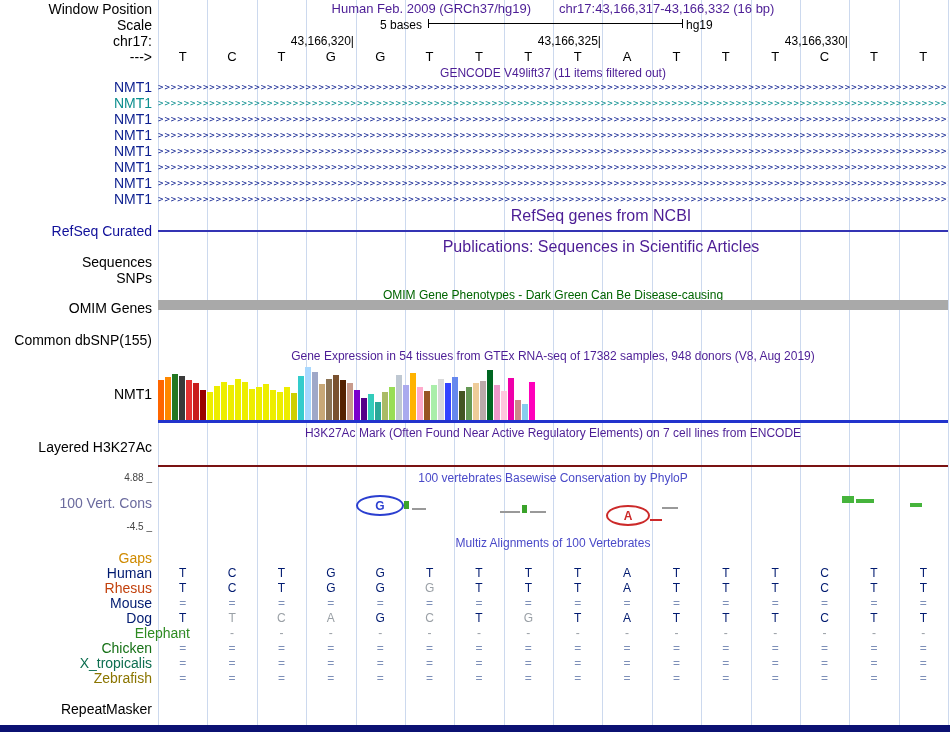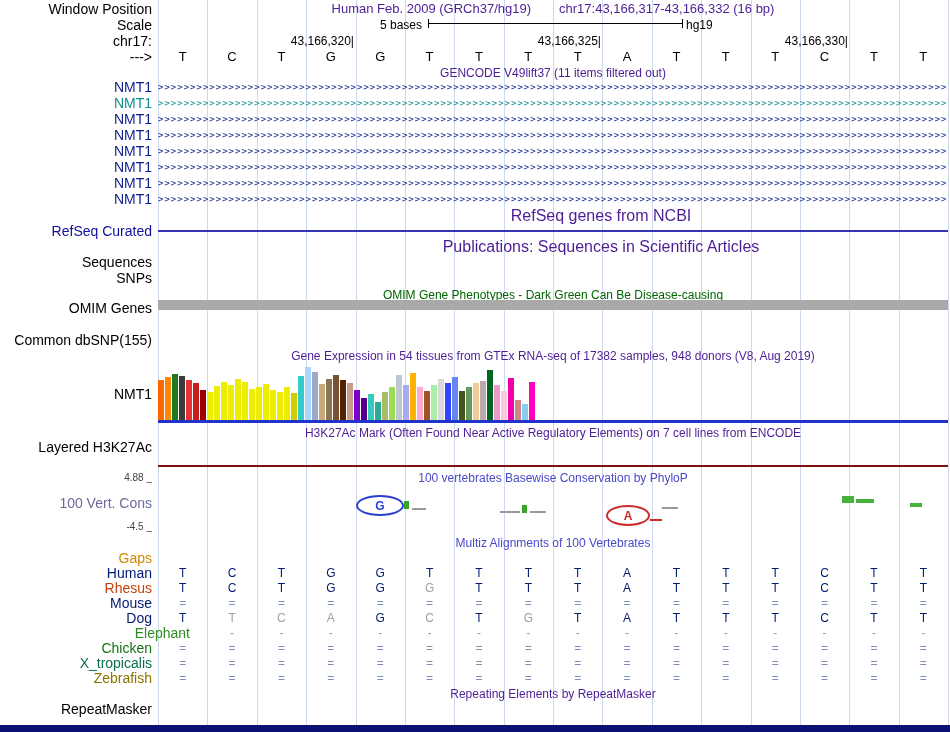--- a/index.html
+++ b/index.html
@@ -155,21 +155,20 @@
   <div class="hline" id="h3k27ac-line" style="top: 465px; height: 2px; background: rgb(122, 18, 18);"></div>
 
   <div class="left-label fs10" style="top:471px">4.88 _</div>
   <div class="center-title" id="phylop-title" style="top: 471px; color: rgb(73, 73, 200);">100 vertebrates Basewise Conservation by PhyloP</div>
   <div class="left-label" id="phylop-label" style="top: 496px; color: rgb(107, 107, 158);">100 Vert. Cons</div>
   <div class="left-label fs10" style="top:520px">-4.5 _</div>
 
   <div class="center-title" id="multiz-title" style="top: 536px; color: rgb(73, 73, 200);">Multiz Alignments of 100 Vertebrates</div>
   <div class="left-label" id="gaps-label" style="top: 551px; color: rgb(207, 138, 0);">Gaps</div>
 
-  <div class="center-title" style="top:687px">Repeating Elements by RepeatMasker</div>
   <div class="left-label" style="top:702px">RepeatMasker</div>
 
   <div id="bottom-bar" style="background: rgb(11, 17, 114);"></div>
 <div class="coord" style="left: 354px; top: 34px;">43,166,320|</div>
     <div class="coord" style="left: 601px; top: 34px;">43,166,325|</div>
     <div class="coord" style="left: 848px; top: 34px;">43,166,330|</div>
     <div class="left-label" style="top: 80px; color: rgb(12, 31, 143);">NMT1</div>
     <div class="track-row arrow-line" style="top: 80px; color: rgb(12, 31, 143);">&gt;&gt;&gt;&gt;&gt;&gt;&gt;&gt;&gt;&gt;&gt;&gt;&gt;&gt;&gt;&gt;&gt;&gt;&gt;&gt;&gt;&gt;&gt;&gt;&gt;&gt;&gt;&gt;&gt;&gt;&gt;&gt;&gt;&gt;&gt;&gt;&gt;&gt;&gt;&gt;&gt;&gt;&gt;&gt;&gt;&gt;&gt;&gt;&gt;&gt;&gt;&gt;&gt;&gt;&gt;&gt;&gt;&gt;&gt;&gt;&gt;&gt;&gt;&gt;&gt;&gt;&gt;&gt;&gt;&gt;&gt;&gt;&gt;&gt;&gt;&gt;&gt;&gt;&gt;&gt;&gt;&gt;&gt;&gt;&gt;&gt;&gt;&gt;&gt;&gt;&gt;&gt;&gt;&gt;&gt;&gt;&gt;&gt;&gt;&gt;&gt;&gt;&gt;&gt;&gt;&gt;&gt;&gt;&gt;&gt;&gt;&gt;&gt;&gt;&gt;&gt;&gt;&gt;&gt;&gt;&gt;&gt;&gt;&gt;&gt;&gt;&gt;&gt;&gt;&gt;&gt;&gt;&gt;&gt;&gt;&gt;&gt;&gt;&gt;&gt;&gt;&gt;&gt;&gt;&gt;&gt;&gt;&gt;&gt;&gt;</div>
     <div class="left-label" style="top: 96px; color: rgb(13, 143, 143);">NMT1</div>
     <div class="track-row arrow-line" style="top: 96px; color: rgb(13, 143, 143);">&gt;&gt;&gt;&gt;&gt;&gt;&gt;&gt;&gt;&gt;&gt;&gt;&gt;&gt;&gt;&gt;&gt;&gt;&gt;&gt;&gt;&gt;&gt;&gt;&gt;&gt;&gt;&gt;&gt;&gt;&gt;&gt;&gt;&gt;&gt;&gt;&gt;&gt;&gt;&gt;&gt;&gt;&gt;&gt;&gt;&gt;&gt;&gt;&gt;&gt;&gt;&gt;&gt;&gt;&gt;&gt;&gt;&gt;&gt;&gt;&gt;&gt;&gt;&gt;&gt;&gt;&gt;&gt;&gt;&gt;&gt;&gt;&gt;&gt;&gt;&gt;&gt;&gt;&gt;&gt;&gt;&gt;&gt;&gt;&gt;&gt;&gt;&gt;&gt;&gt;&gt;&gt;&gt;&gt;&gt;&gt;&gt;&gt;&gt;&gt;&gt;&gt;&gt;&gt;&gt;&gt;&gt;&gt;&gt;&gt;&gt;&gt;&gt;&gt;&gt;&gt;&gt;&gt;&gt;&gt;&gt;&gt;&gt;&gt;&gt;&gt;&gt;&gt;&gt;&gt;&gt;&gt;&gt;&gt;&gt;&gt;&gt;&gt;&gt;&gt;&gt;&gt;&gt;&gt;&gt;&gt;&gt;&gt;&gt;&gt;</div>

